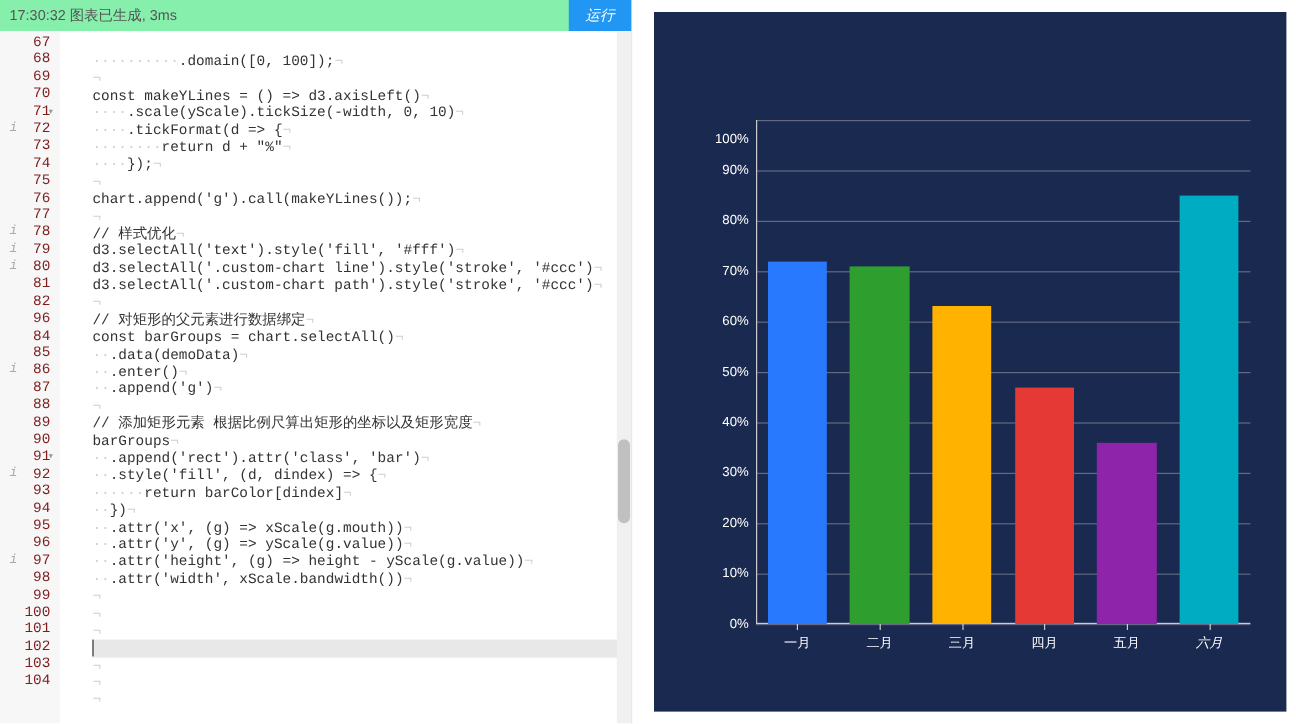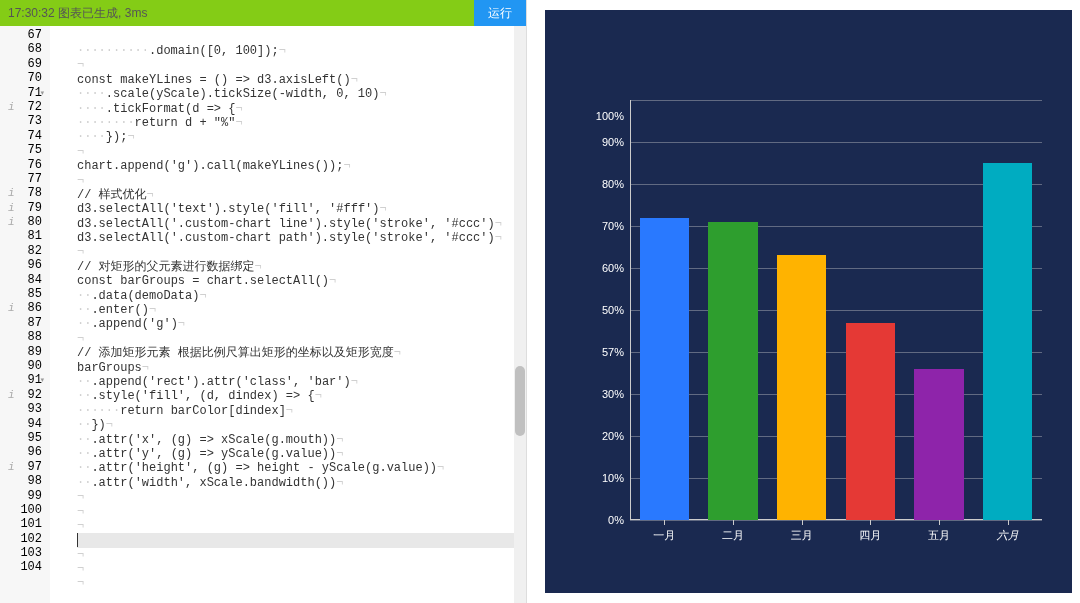--- a/index.html
+++ b/index.html
@@ -14,53 +14,54 @@
     }
     .left-panel {
       width: 527px;
       height: 603px;
       display: flex;
       flex-direction: column;
       border-right: 1px solid #ddd;
     }
     .editor-toolbar {
       height: 26px;
-      background: #84cc16;
+      background: #86efac;
       display: flex;
       align-items: center;
       padding-left: 8px;
       font-family: -apple-system, sans-serif;
       font-size: 12px;
       color: #555;
       position: relative;
     }
     .run-button {
       position: absolute;
       right: 0;
       top: 0;
       height: 26px;
       background: #2196F3;
       color: #fff;
       border: none;
       padding: 0 14px;
       font-size: 12px;
       cursor: pointer;
       font-family: -apple-system, sans-serif;
+      font-style: italic;
     }
     .editor-area {
       flex: 1;
       display: flex;
       overflow: hidden;
       background: #fff;
       position: relative;
     }
     .gutter {
       width: 50px;
       background: #f7f7f7;
-      color: #000000;
+      color: #7f1d1d;
       text-align: right;
       padding-right: 8px;
       font-size: 12px;
       line-height: 14.4px;
       padding-top: 2px;
       user-select: none;
     }
     .gutter .ln { height: 14.4px; position: relative; }
     .gutter .info::before {
       content: "i";
@@ -247,21 +248,21 @@
       <div class="x-axis-line"></div>
     <div class="grid-line" style="top: 420px;"></div>
         <div class="y-axis-label" style="top: 420px;">0%</div>
         <div class="grid-line" style="top: 378px;"></div>
         <div class="y-axis-label" style="top: 378px;">10%</div>
         <div class="grid-line" style="top: 336px;"></div>
         <div class="y-axis-label" style="top: 336px;">20%</div>
         <div class="grid-line" style="top: 294px;"></div>
         <div class="y-axis-label" style="top: 294px;">30%</div>
         <div class="grid-line" style="top: 252px;"></div>
-        <div class="y-axis-label" style="top: 252px;">57%</div>
+        <div class="y-axis-label" style="top: 252px;">40%</div>
         <div class="grid-line" style="top: 210px;"></div>
         <div class="y-axis-label" style="top: 210px;">50%</div>
         <div class="grid-line" style="top: 168px;"></div>
         <div class="y-axis-label" style="top: 168px;">60%</div>
         <div class="grid-line" style="top: 126px;"></div>
         <div class="y-axis-label" style="top: 126px; margin-left: 34px;">70%</div>
         <div class="grid-line" style="top: 84px;"></div>
         <div class="y-axis-label" style="top: 84px;">80%</div>
         <div class="grid-line" style="top: 42px;"></div>
         <div class="y-axis-label" style="top: 42px;">90%</div>

